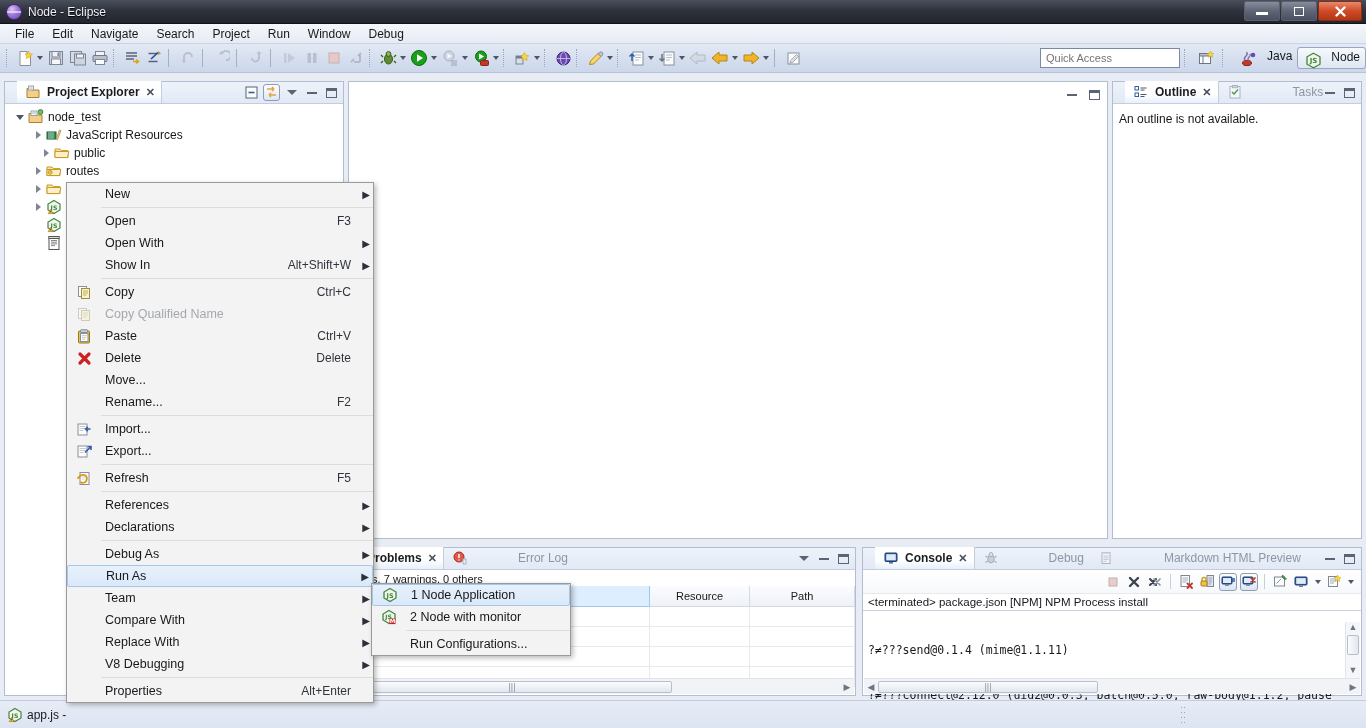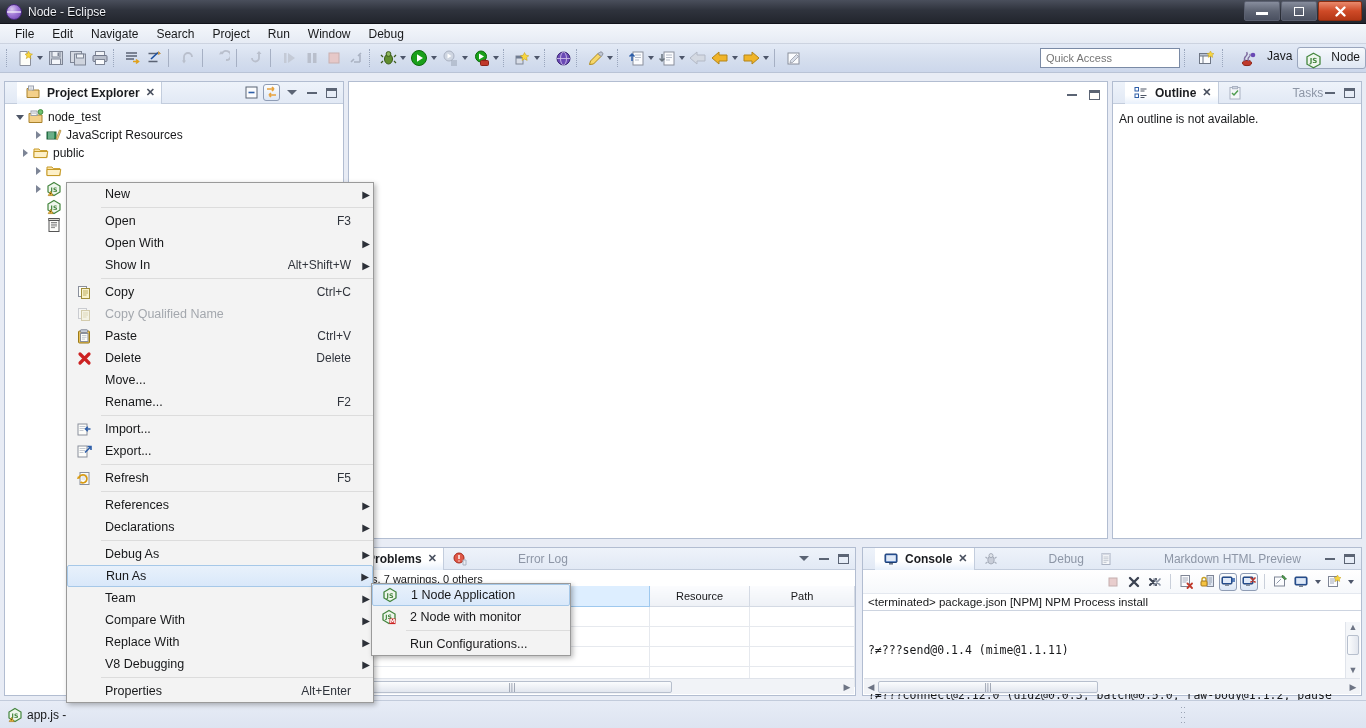--- a/index.html
+++ b/index.html
@@ -76,21 +76,21 @@
     padding:2px 5px; line-height:15px;
   }
   .persp-sep { width:8px; height:18px; border-left:1px dotted #9aa6bd; margin:0 4px; }
   .persp-btn { display:flex; align-items:flex-start; gap:8px; padding:2px 5px; height:22px; font-size:12px; color:#17181a; }
   .persp-btn.active { border:1px solid #9aa6bd; border-radius:3px; background:linear-gradient(180deg,#f6f9fd,#dfe7f3); }
 
   
   .view { position:absolute; background:#fff; border:1px solid #b2bdd1; }
   .view-tabs {
     height:22px; background:linear-gradient(180deg,#eef3fa 0%,#e2e9f5 100%);
-    border-bottom:1px solid #c3cddd; display:flex; align-items:center; position:relative;padding-left:12px;
+    border-bottom:1px solid #c3cddd; display:flex; align-items:flex-end; position:relative;padding-left:12px;
   }
   .vtab { display:flex; align-items:center; gap:4px; height:22px; padding:0 6px; font-size:12px; color:#1a1c20; }
   .vtab.active {
     background:linear-gradient(180deg,#ffffff 0%,#ffffff 60%,#e8f0fb 100%);
     border-right:1px solid #c3cddd;
     font-weight:bold;
   }
   .vtab.inactive { color:#8d96a6;gap:48px; }
   .vtab .x { font-size:11px; color:#49505f; margin-left:2px; }
   .view-tools { position:absolute; right:3px; top:2px; display:flex; align-items:center; gap:3px; }
@@ -562,29 +562,40 @@
         <span class="twist collapsed"></span>
         <span class="ticon">
           <svg width="16" height="16" viewBox="0 0 16 16">
             <rect x="1" y="5" width="9" height="7" fill="#2e8b57" stroke="#1d5c39"></rect>
             <path d="M3 5v7M5 5v7M7 5v7" stroke="#c9e6d4" stroke-width=".8"></path>
             <path d="M10 12 l3.5 -9 l1.5 .6 l-3.5 9z" fill="#f3d08a" stroke="#a9822c" stroke-width=".7"></path>
           </svg>
         </span>
         <span class="tlabel">JavaScript Resources</span>
       </div>
-      <div class="trow" style="padding-left:13px">
+      <div class="trow" style="padding-left:34px">
         <span class="twist collapsed"></span>
         <span class="ticon">
           <svg width="16" height="16" viewBox="0 0 16 16">
               <path d="M1 4 h5 l1.3 1.6 h6.7 v7 H1z" fill="#fbe3a8" stroke="#c79b28"></path>
               <path d="M1 6.5 h13.8 l-1.3 6 H1z" fill="#fdf0c8" stroke="#c79b28"></path>
             </svg>
         </span>
         <span class="tlabel">public</span>
+      </div>
+      <div class="trow" style="padding-left:26px">
+        <span class="twist collapsed"></span>
+        <span class="ticon">
+          <svg width="16" height="16" viewBox="0 0 16 16">
+              <path d="M1 4 h5 l1.3 1.6 h6.7 v7 H1z" fill="#fbe3a8" stroke="#c79b28"></path>
+              <path d="M1 6.5 h13.8 l-1.3 6 H1z" fill="#fdf0c8" stroke="#c79b28"></path>
+              <circle cx="4.2" cy="9.3" r="2" fill="#f7c13a" stroke="#a9822c" stroke-width=".7"></circle>
+            </svg>
+        </span>
+        <span class="tlabel">routes</span>
       </div>
       <div class="trow" style="padding-left:26px">
         <span class="twist collapsed"></span>
         <span class="ticon">
           <svg width="16" height="16" viewBox="0 0 16 16">
               <path d="M1 4 h5 l1.3 1.6 h6.7 v7 H1z" fill="#fbe3a8" stroke="#c79b28"></path>
               <path d="M1 6.5 h13.8 l-1.3 6 H1z" fill="#fdf0c8" stroke="#c79b28"></path>
             </svg>
         </span>
         <span class="tlabel"></span>

